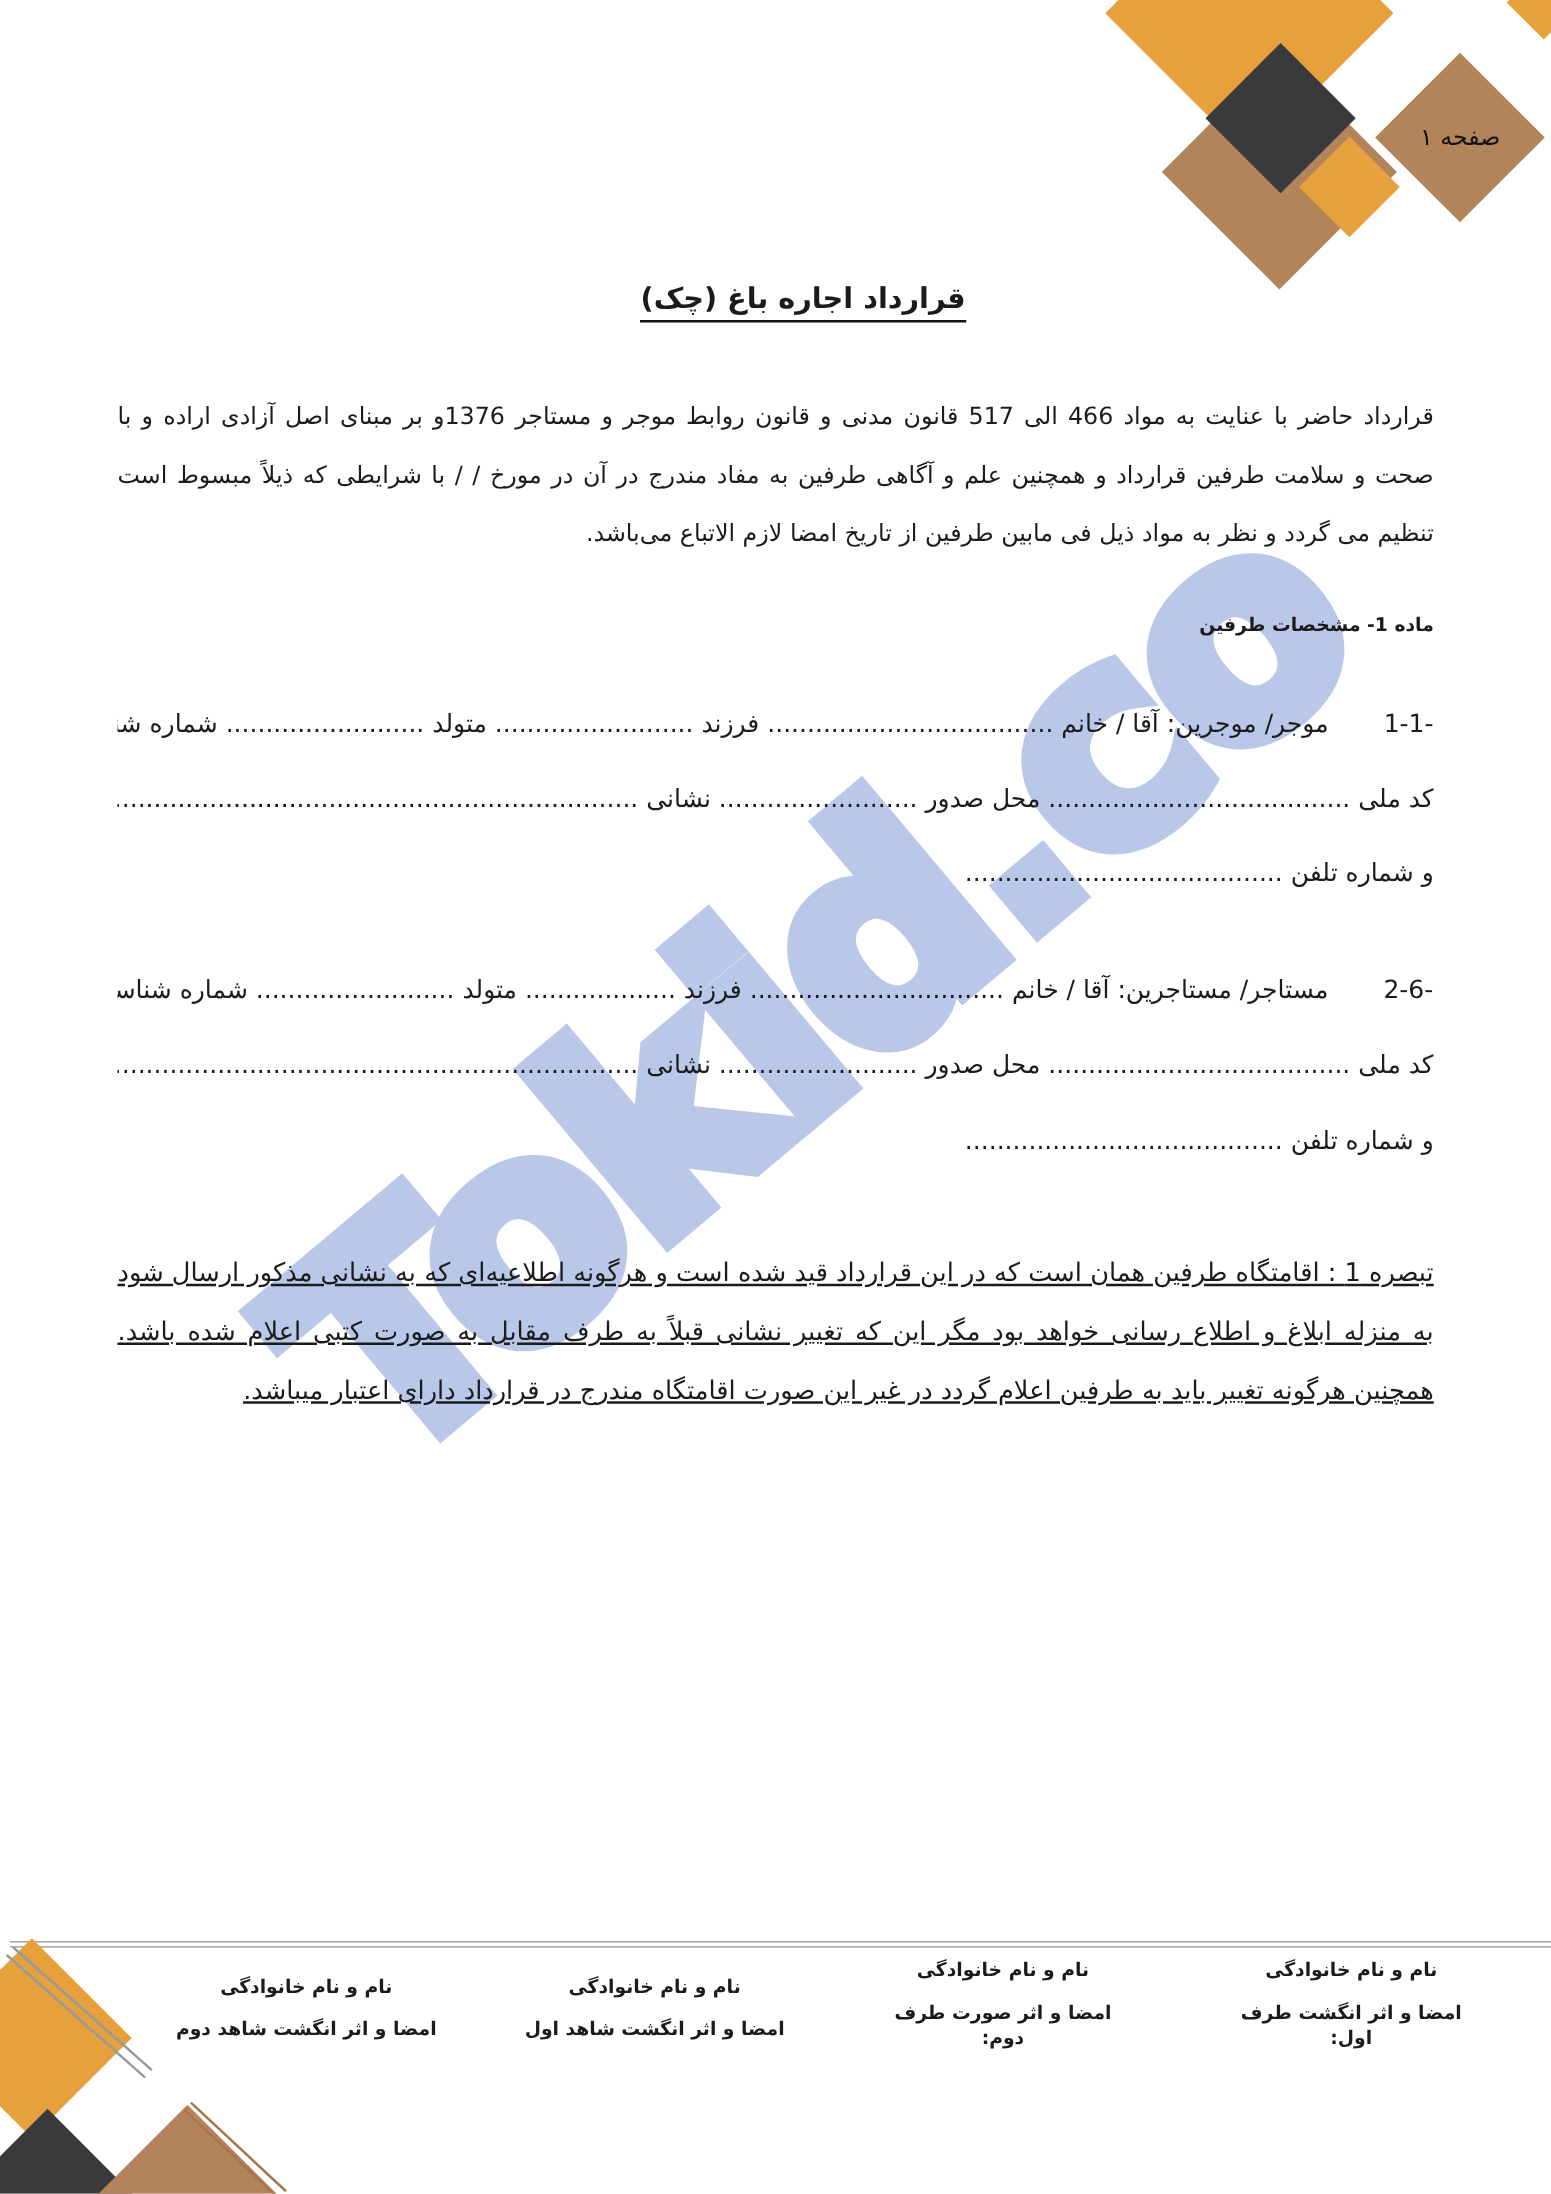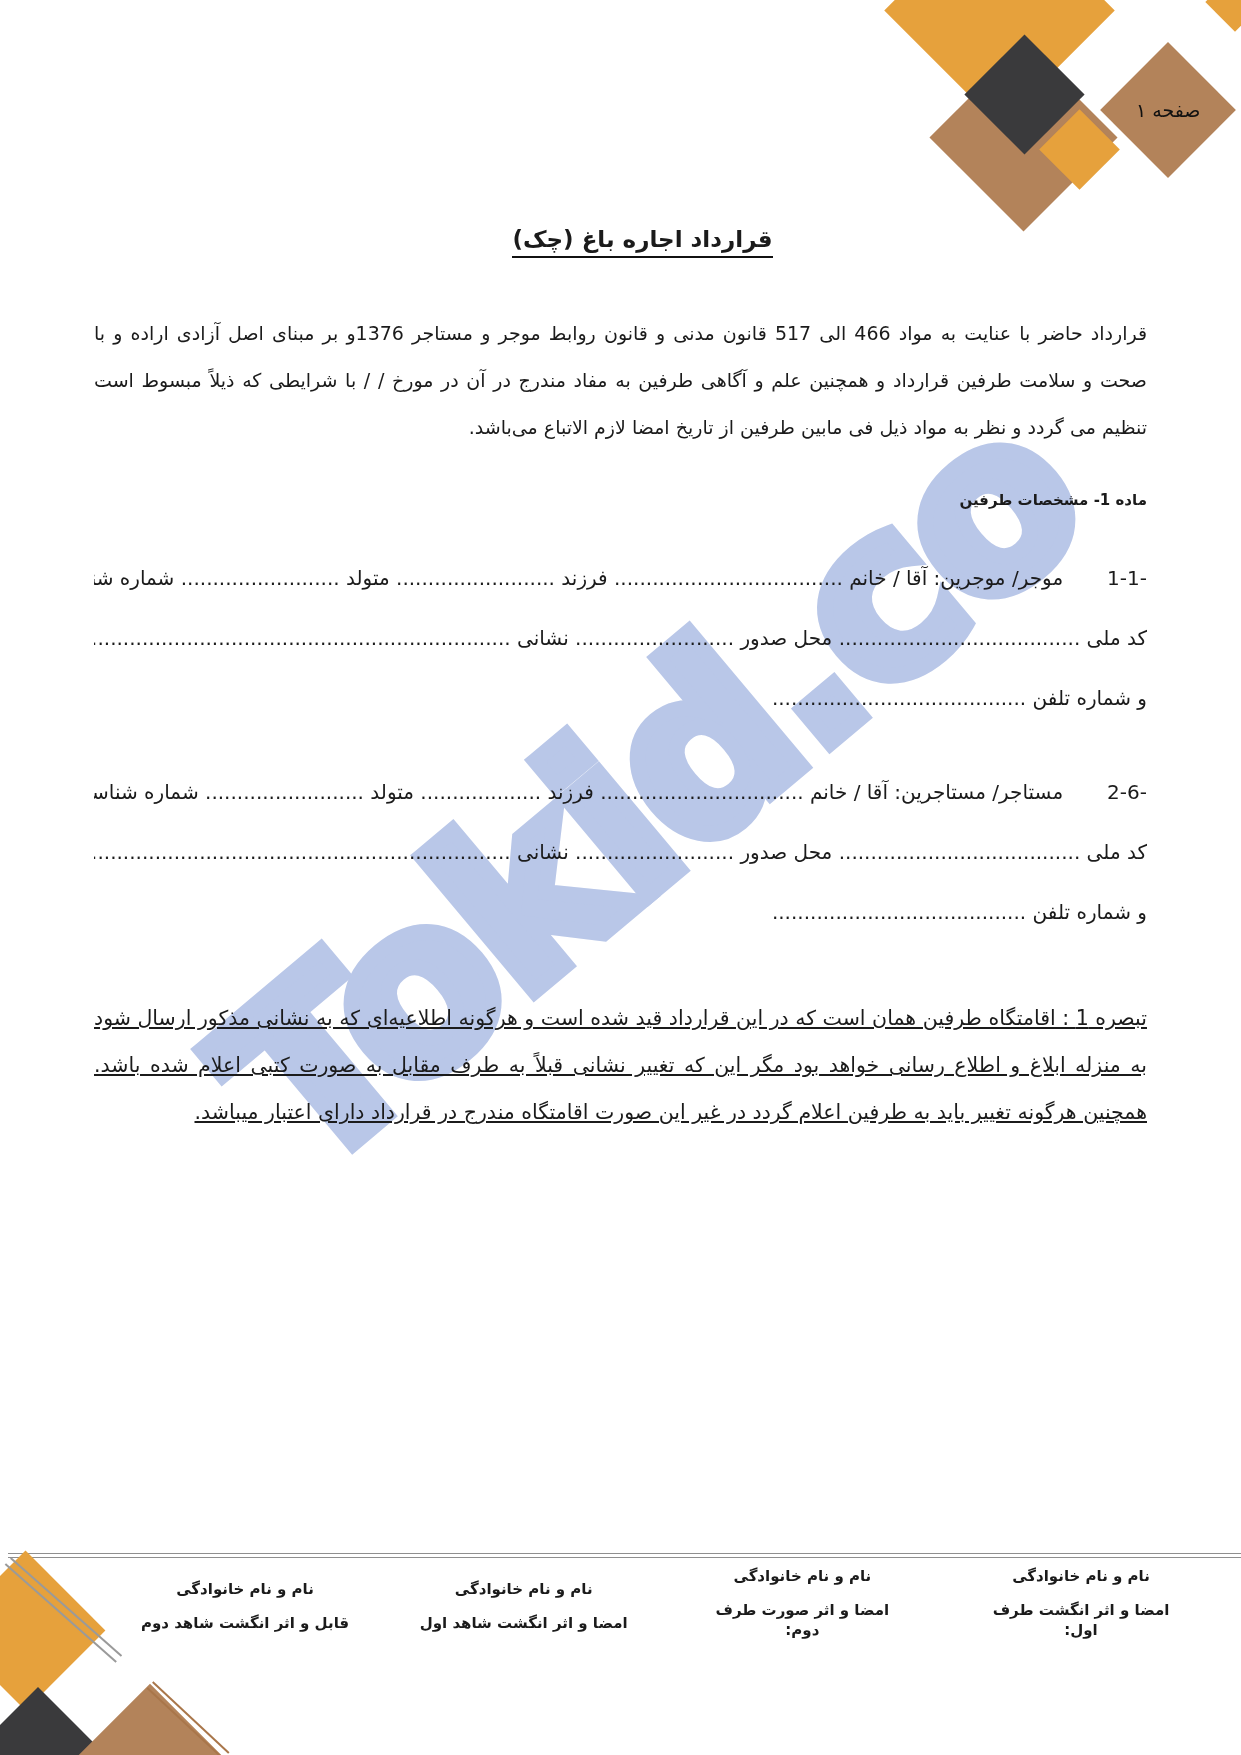--- a/index.html
+++ b/index.html
@@ -99,21 +99,21 @@
     <div class="sig-col">
       <div>نام و نام خانوادگی</div>
       <div class="sig-line2">امضا و اثر صورت طرف دوم:</div>
     </div>
     <div class="sig-col low">
       <div>نام و نام خانوادگی</div>
       <div class="sig-line2">امضا و اثر انگشت شاهد اول</div>
     </div>
     <div class="sig-col low">
       <div>نام و نام خانوادگی</div>
-      <div class="sig-line2">قابل و اثر انگشت شاهد دوم</div>
+      <div class="sig-line2">امضا و اثر انگشت شاهد دوم</div>
     </div>
   </div>
 
   <div>
     <div class="d d-orange" style="width:113px;height:113px;left:-31px;top:1574px;z-index:4;"></div>
     <div class="stripe" style="left:8px;top:1556px;width:148px;transform:rotate(41.5deg);z-index:4;"></div>
     <div class="d d-dark" style="width:106px;height:106px;left:-15px;top:1709px;z-index:4;"></div>
     <div class="d d-brown" style="width:122px;height:122px;left:89px;top:1709px;z-index:4;"></div>
     <div class="stripe brown" style="left:150px;top:1680px;width:104px;transform:rotate(43deg);z-index:4;"></div>
   </div>

